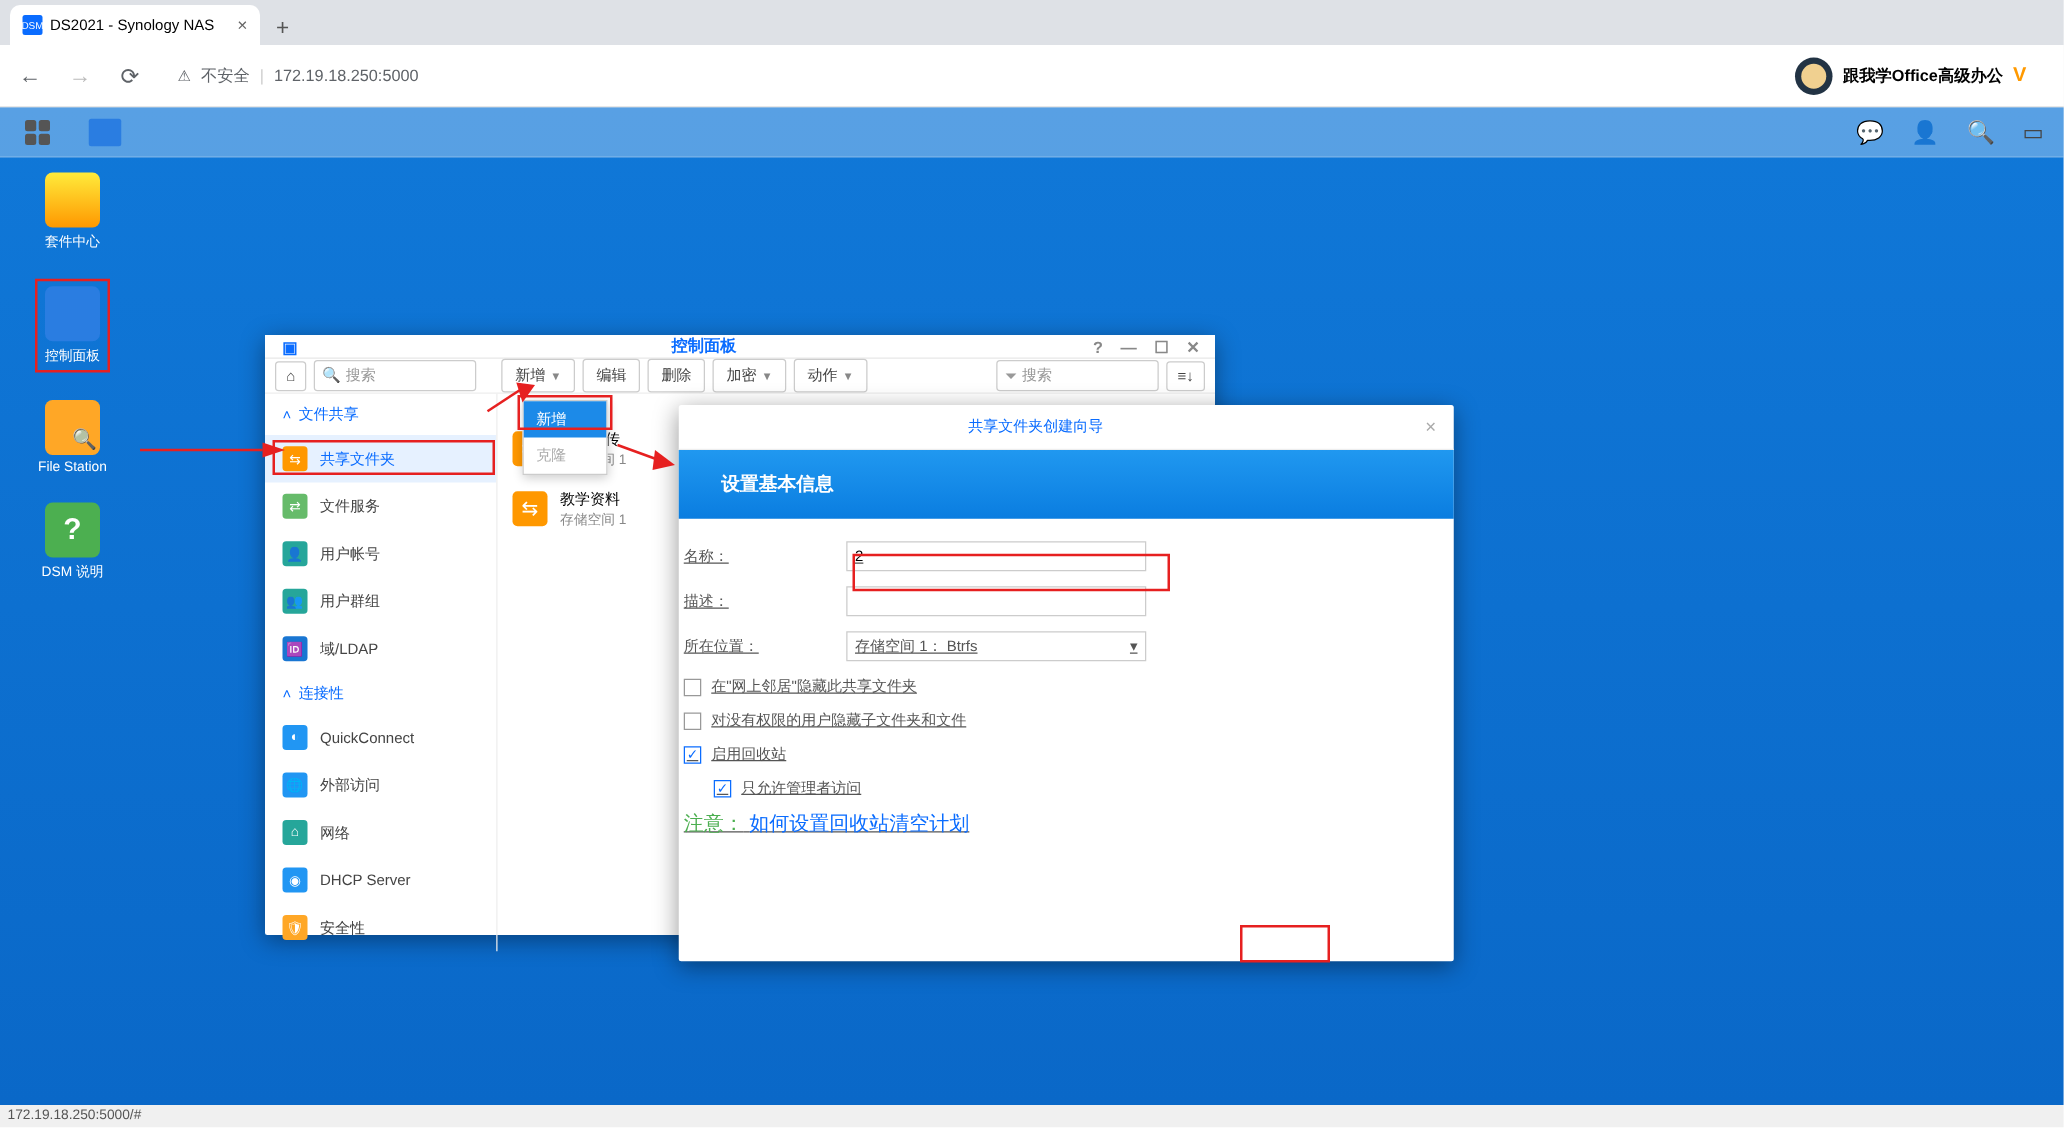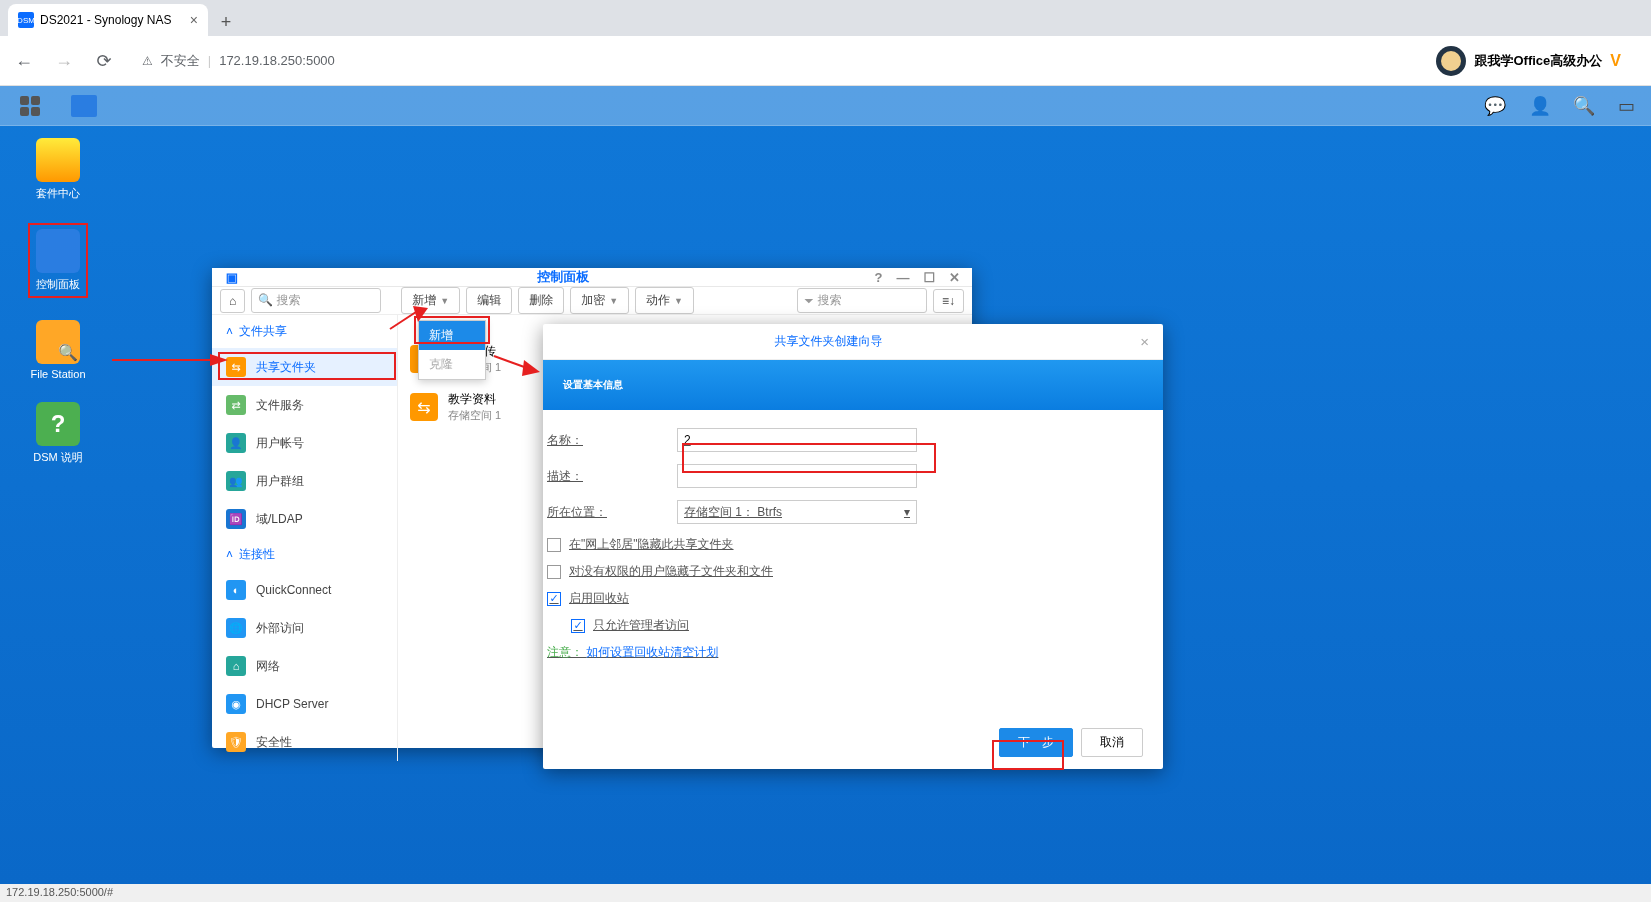--- a/index.html
+++ b/index.html
@@ -81,31 +81,31 @@
 .dropdown{position:absolute; left:418px; top:234px; width:68px; background:#fff; border:1px solid #ccc; box-shadow:0 2px 8px rgba(0,0,0,0.2);}
 .dd-item{padding:6px 10px; font-size:12px;}
 .dd-item.active{background:#1c8ae8; color:#fff;}
 .dd-item.dis{color:#aaa;}
 
 
 .wiz-win{left:543px; top:238px; width:620px; height:445px;}
 .wiz-title{height:36px; color:#0a6cff; font-size:12px; display:flex; align-items:center; border-bottom:1px solid #eee;gap:12px;}
 .wiz-title .wt-text{flex:1; text-align:center;}
 .wiz-close{padding:0 14px; color:#aaa; font-size:15px;}
-.wiz-header{background:linear-gradient(#2098f0,#0a7de0); color:#fff; padding:18px 20px; font-size:10px; font-weight:bold;}
+.wiz-header{background:linear-gradient(#2098f0,#0a7de0); color:#fff; padding:18px 34px; font-size:15px; font-weight:bold;}
 .wiz-body{padding:18px 4px; font-size:12px; color:#555;text-decoration:underline;}
 .frow{display:flex; align-items:center; margin-bottom:12px;}
 .frow label{width:130px;}
 .frow input[type=text]{flex:0 0 240px; border:1px solid #ccc; padding:4px 6px; font-size:12px; height:24px;}
 .frow .select{flex:0 0 240px; border:1px solid #ccc; padding:4px 6px; font-size:12px; display:flex; justify-content:space-between; align-items:center; height:24px;}
 .chk{display:flex; align-items:center; gap:8px; margin-bottom:10px;}
 .chkbox{width:14px; height:14px; border:1px solid #999; display:flex; align-items:center; justify-content:center; font-size:11px;}
 .chkbox.checked{color:#0a6cff; border-color:#0a6cff;}
 .indent{margin-left:24px;}
-.note{font-size:12px;}
+.note{font-size:16px;}
 .note .green{color:#4caf50;}
 .note a{color:#0a6cff; text-decoration:none;}
 .wiz-foot{padding:12px 20px; display:flex; justify-content:flex-end; gap:8px; }
 .btn{padding:5px 18px; font-size:12px; border:1px solid #ccc; background:#fff; border-radius:2px;}
 .btn.primary{background:#1c8ae8; border-color:#1c8ae8; color:#fff;}
 
 .annot-box{border:2px solid #e62020; position:absolute; pointer-events:none;}
 .arrow{position:absolute; pointer-events:none;}
 .arrow line{stroke:#e62020; stroke-width:2;}
 .arrow polygon{fill:#e62020;}
@@ -336,24 +336,20 @@
       <div class="chk indent">
         <span class="chkbox checked">✓</span>
         <span>只允许管理者访问</span>
       </div>
       <div class="note">
         <span class="green">注意：</span>
         <a href="#">如何设置回收站清空计划</a>
       </div>
     </div>
     <div style="flex:1"></div>
-    <div class="wiz-foot">
-      <button class="btn primary">下一步</button>
-      <button class="btn">取消</button>
-    </div>
   </div>
 
   <div class="annot-box" style="left:218px; top:266px; width:178px; height:28px;"></div>
   <div class="annot-box" style="left:414px; top:230px; width:76px; height:28px;"></div>
   <div class="annot-box" style="left:682px; top:357px; width:254px; height:30px;"></div>
   <div class="annot-box" style="left:992px; top:654px; width:72px; height:30px;"></div>
 
   <svg class="arrow" style="left:110px; top:260px; width:120px; height:30px;">
     <line x1="2" y1="14" x2="100" y2="14"></line>
       <polygon points="100,8 118,14 100,20"></polygon>

